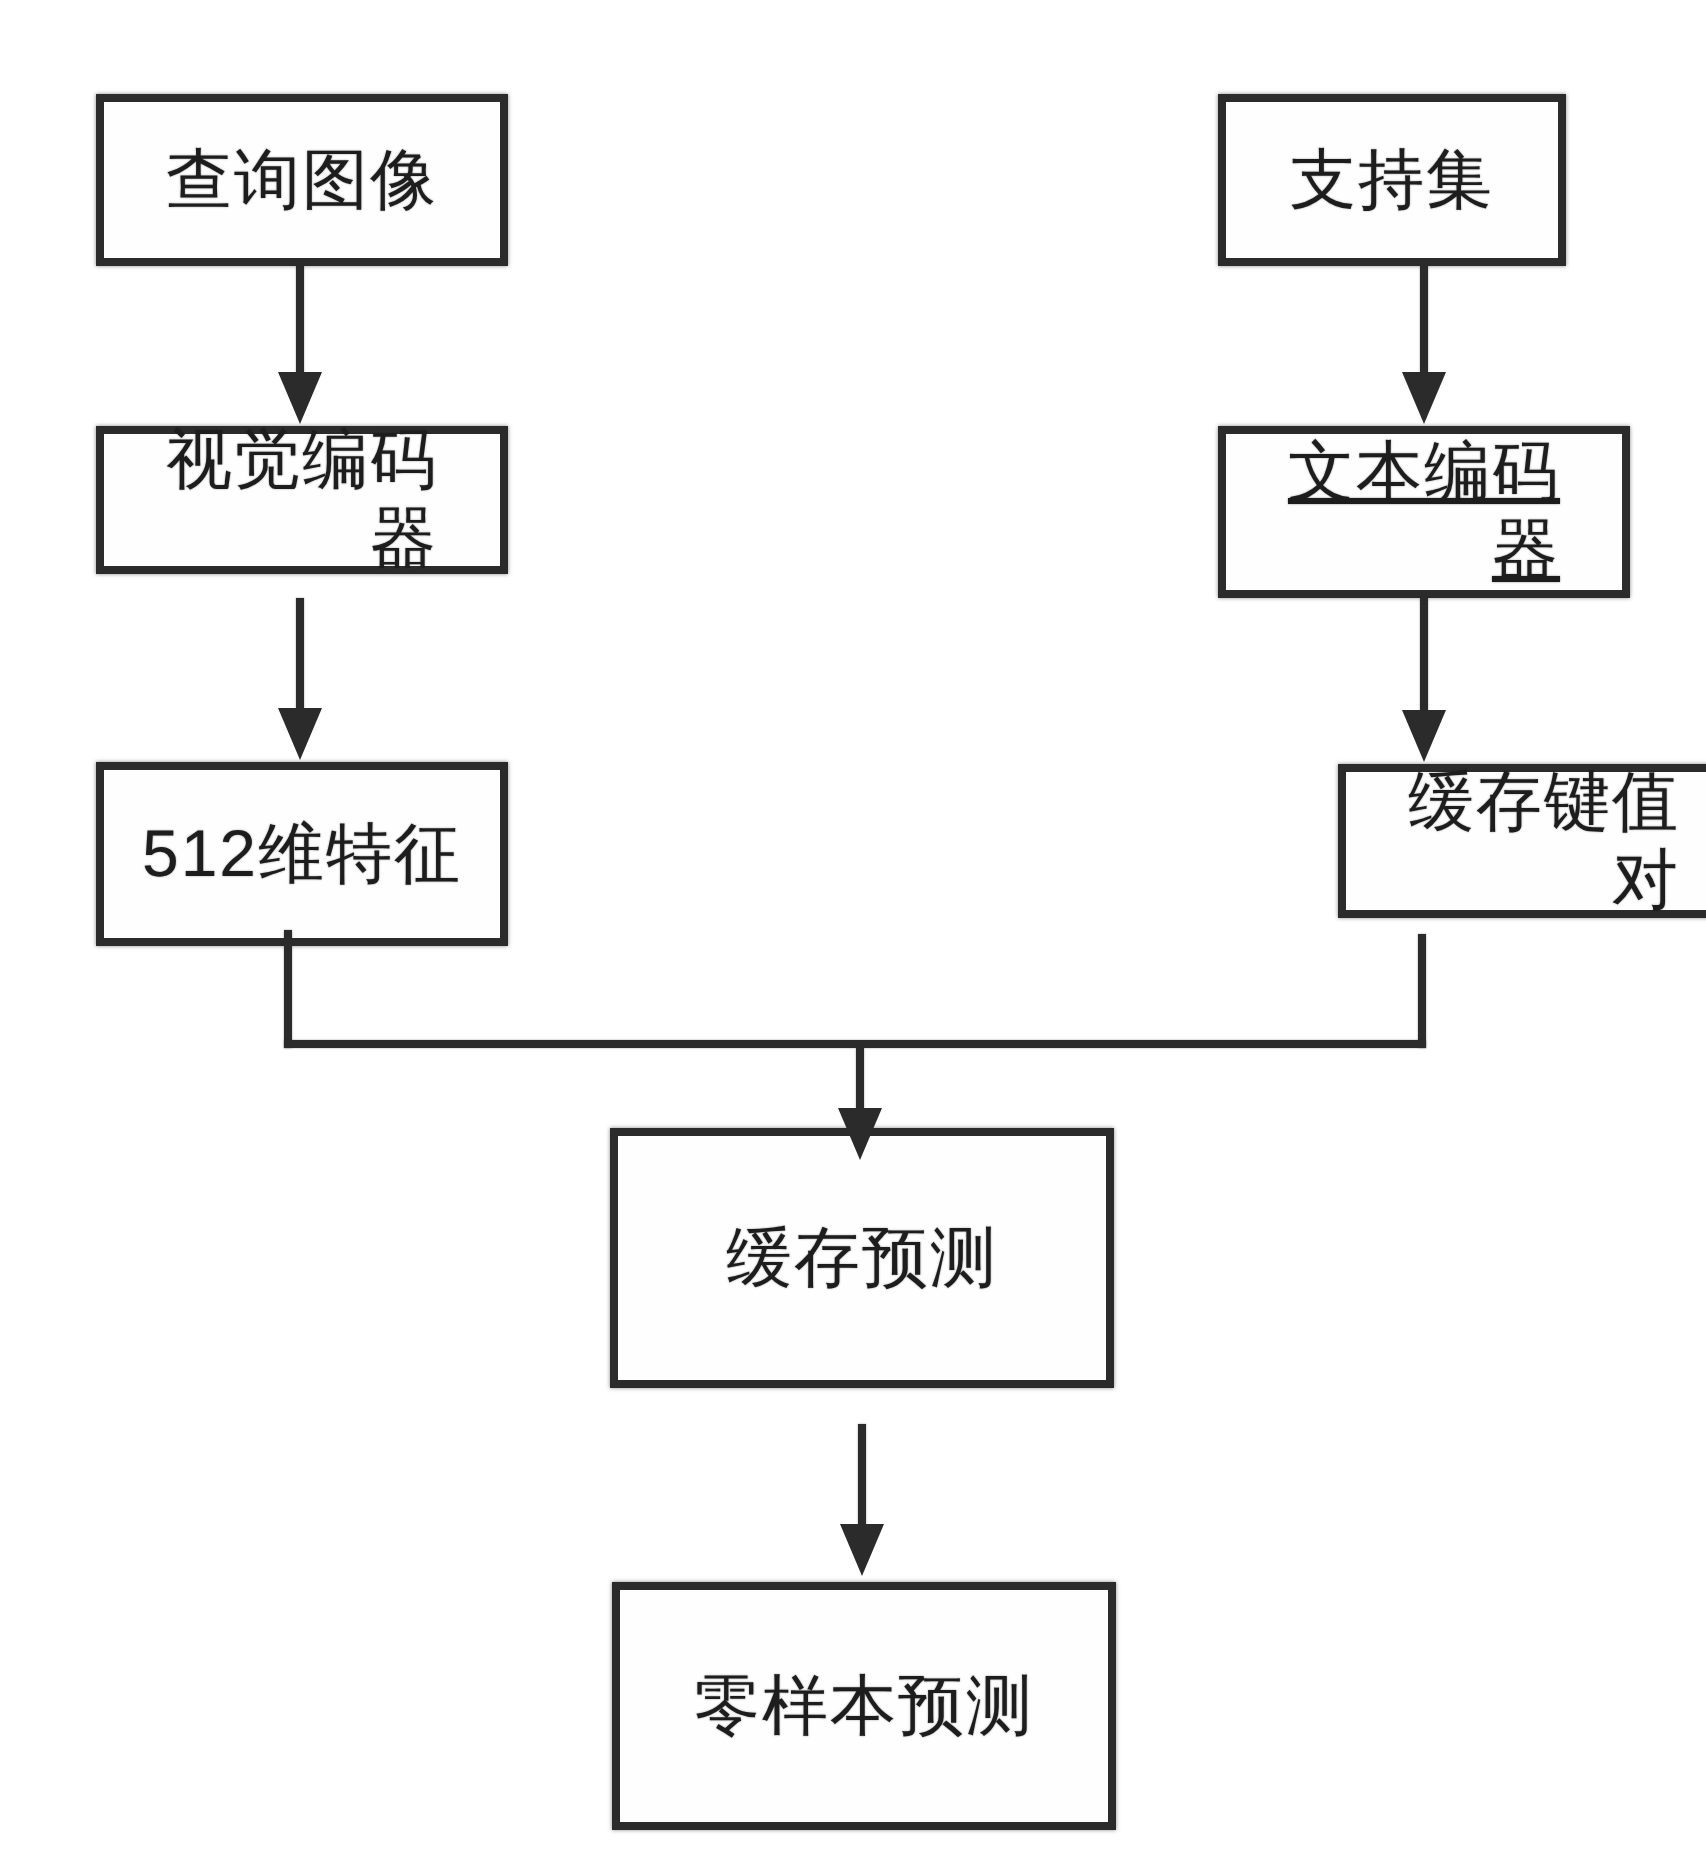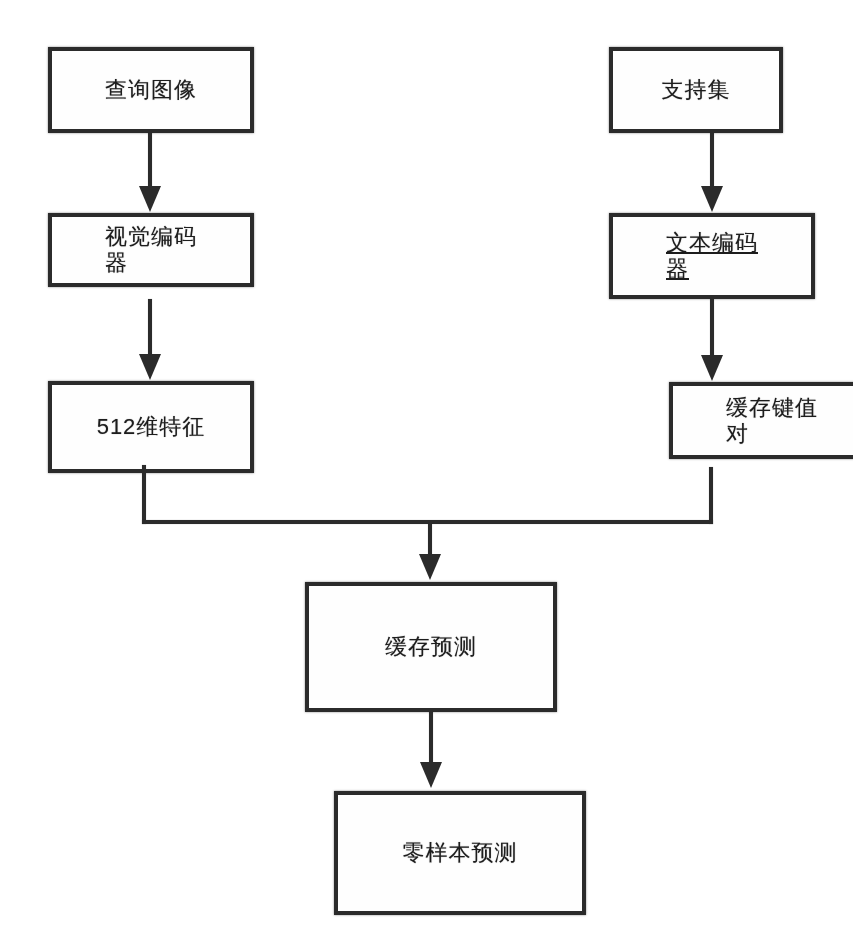--- a/index.html
+++ b/index.html
@@ -17,36 +17,36 @@
   }
   .node {
     position: absolute;
     box-sizing: border-box;
     border: 4px solid var(--line-color, #2b2b2b);
     background: #fefefe;
     box-shadow: 0 0 2px rgba(40,40,40,0.55);
     display: flex;
     align-items: center;
     justify-content: center;
-    text-align: left;
+    text-align: right;
     color: var(--text-color, #1d1d1d);
-    font-size: 22px;
+    font-size: 33px;
     line-height: 1.18;
     white-space: pre-line;
     letter-spacing: 1px;
     text-shadow: 0 0 1px rgba(20,20,20,0.45);
   }
   .n-query   { left: 48px;  top: 47px;  width: 206px; height: 86px; }
   .n-support { left: 609px; top: 47px;  width: 174px; height: 86px; }
   .n-visual  { left: 48px;  top: 213px; width: 206px; height: 74px; }
   .n-text    { left: 609px; top: 213px; width: 206px; height: 86px; text-decoration: underline; }
   .n-feat    { left: 48px;  top: 381px; width: 206px; height: 92px; }
   .n-cachekv { left: 634px; top: 382px; width: 206px; height: 77px; margin-left: 35px; }
-  .n-cachepr { left: 305px; top: 582px; width: 252px; height: 130px; }
-  .n-zero    { left: 306px; top: 791px; width: 252px; height: 124px; margin-left: 28px; }
+  .n-cachepr { left: 305px; top: 564px; width: 252px; height: 130px; }
+  .n-zero    { left: 306px; top: 791px; width: 252px; height: 124px; }
 
   .stem {
     position: absolute;
     width: 4px;
     background: var(--line-color, #2b2b2b);
     box-shadow: 0 0 1px rgba(40,40,40,0.5);
   }
   .hline {
     position: absolute;
     height: 4px;

